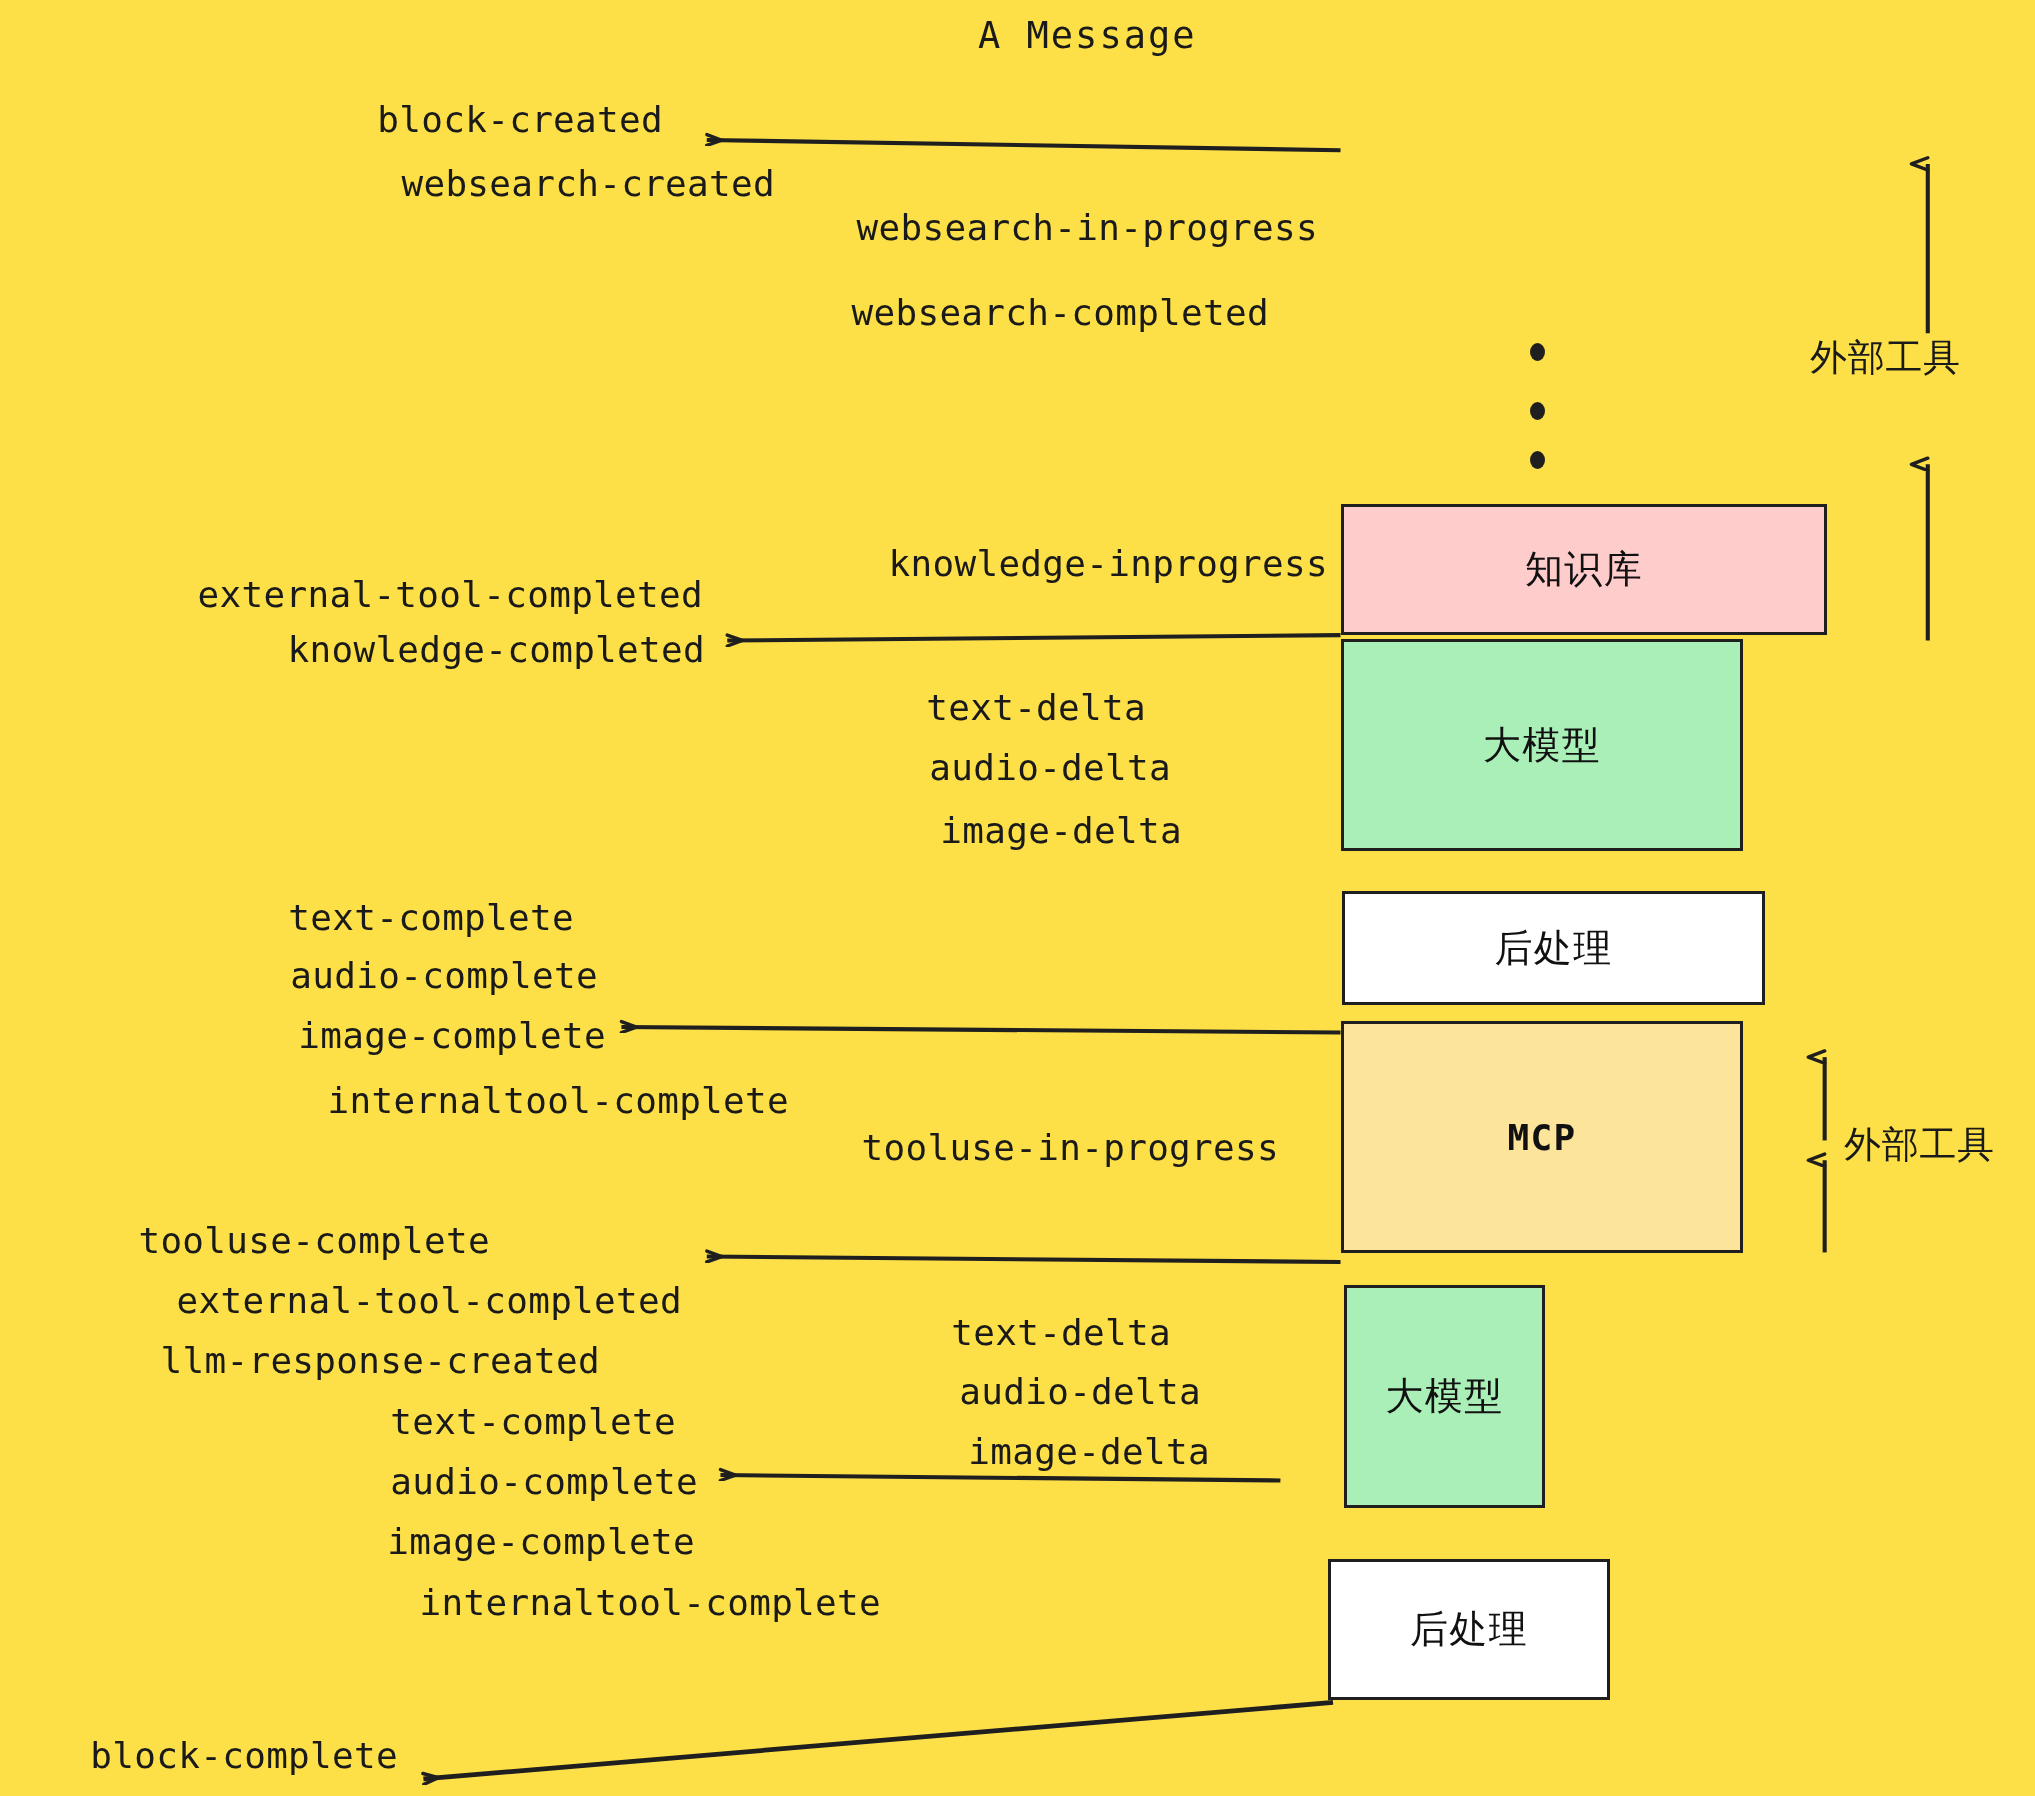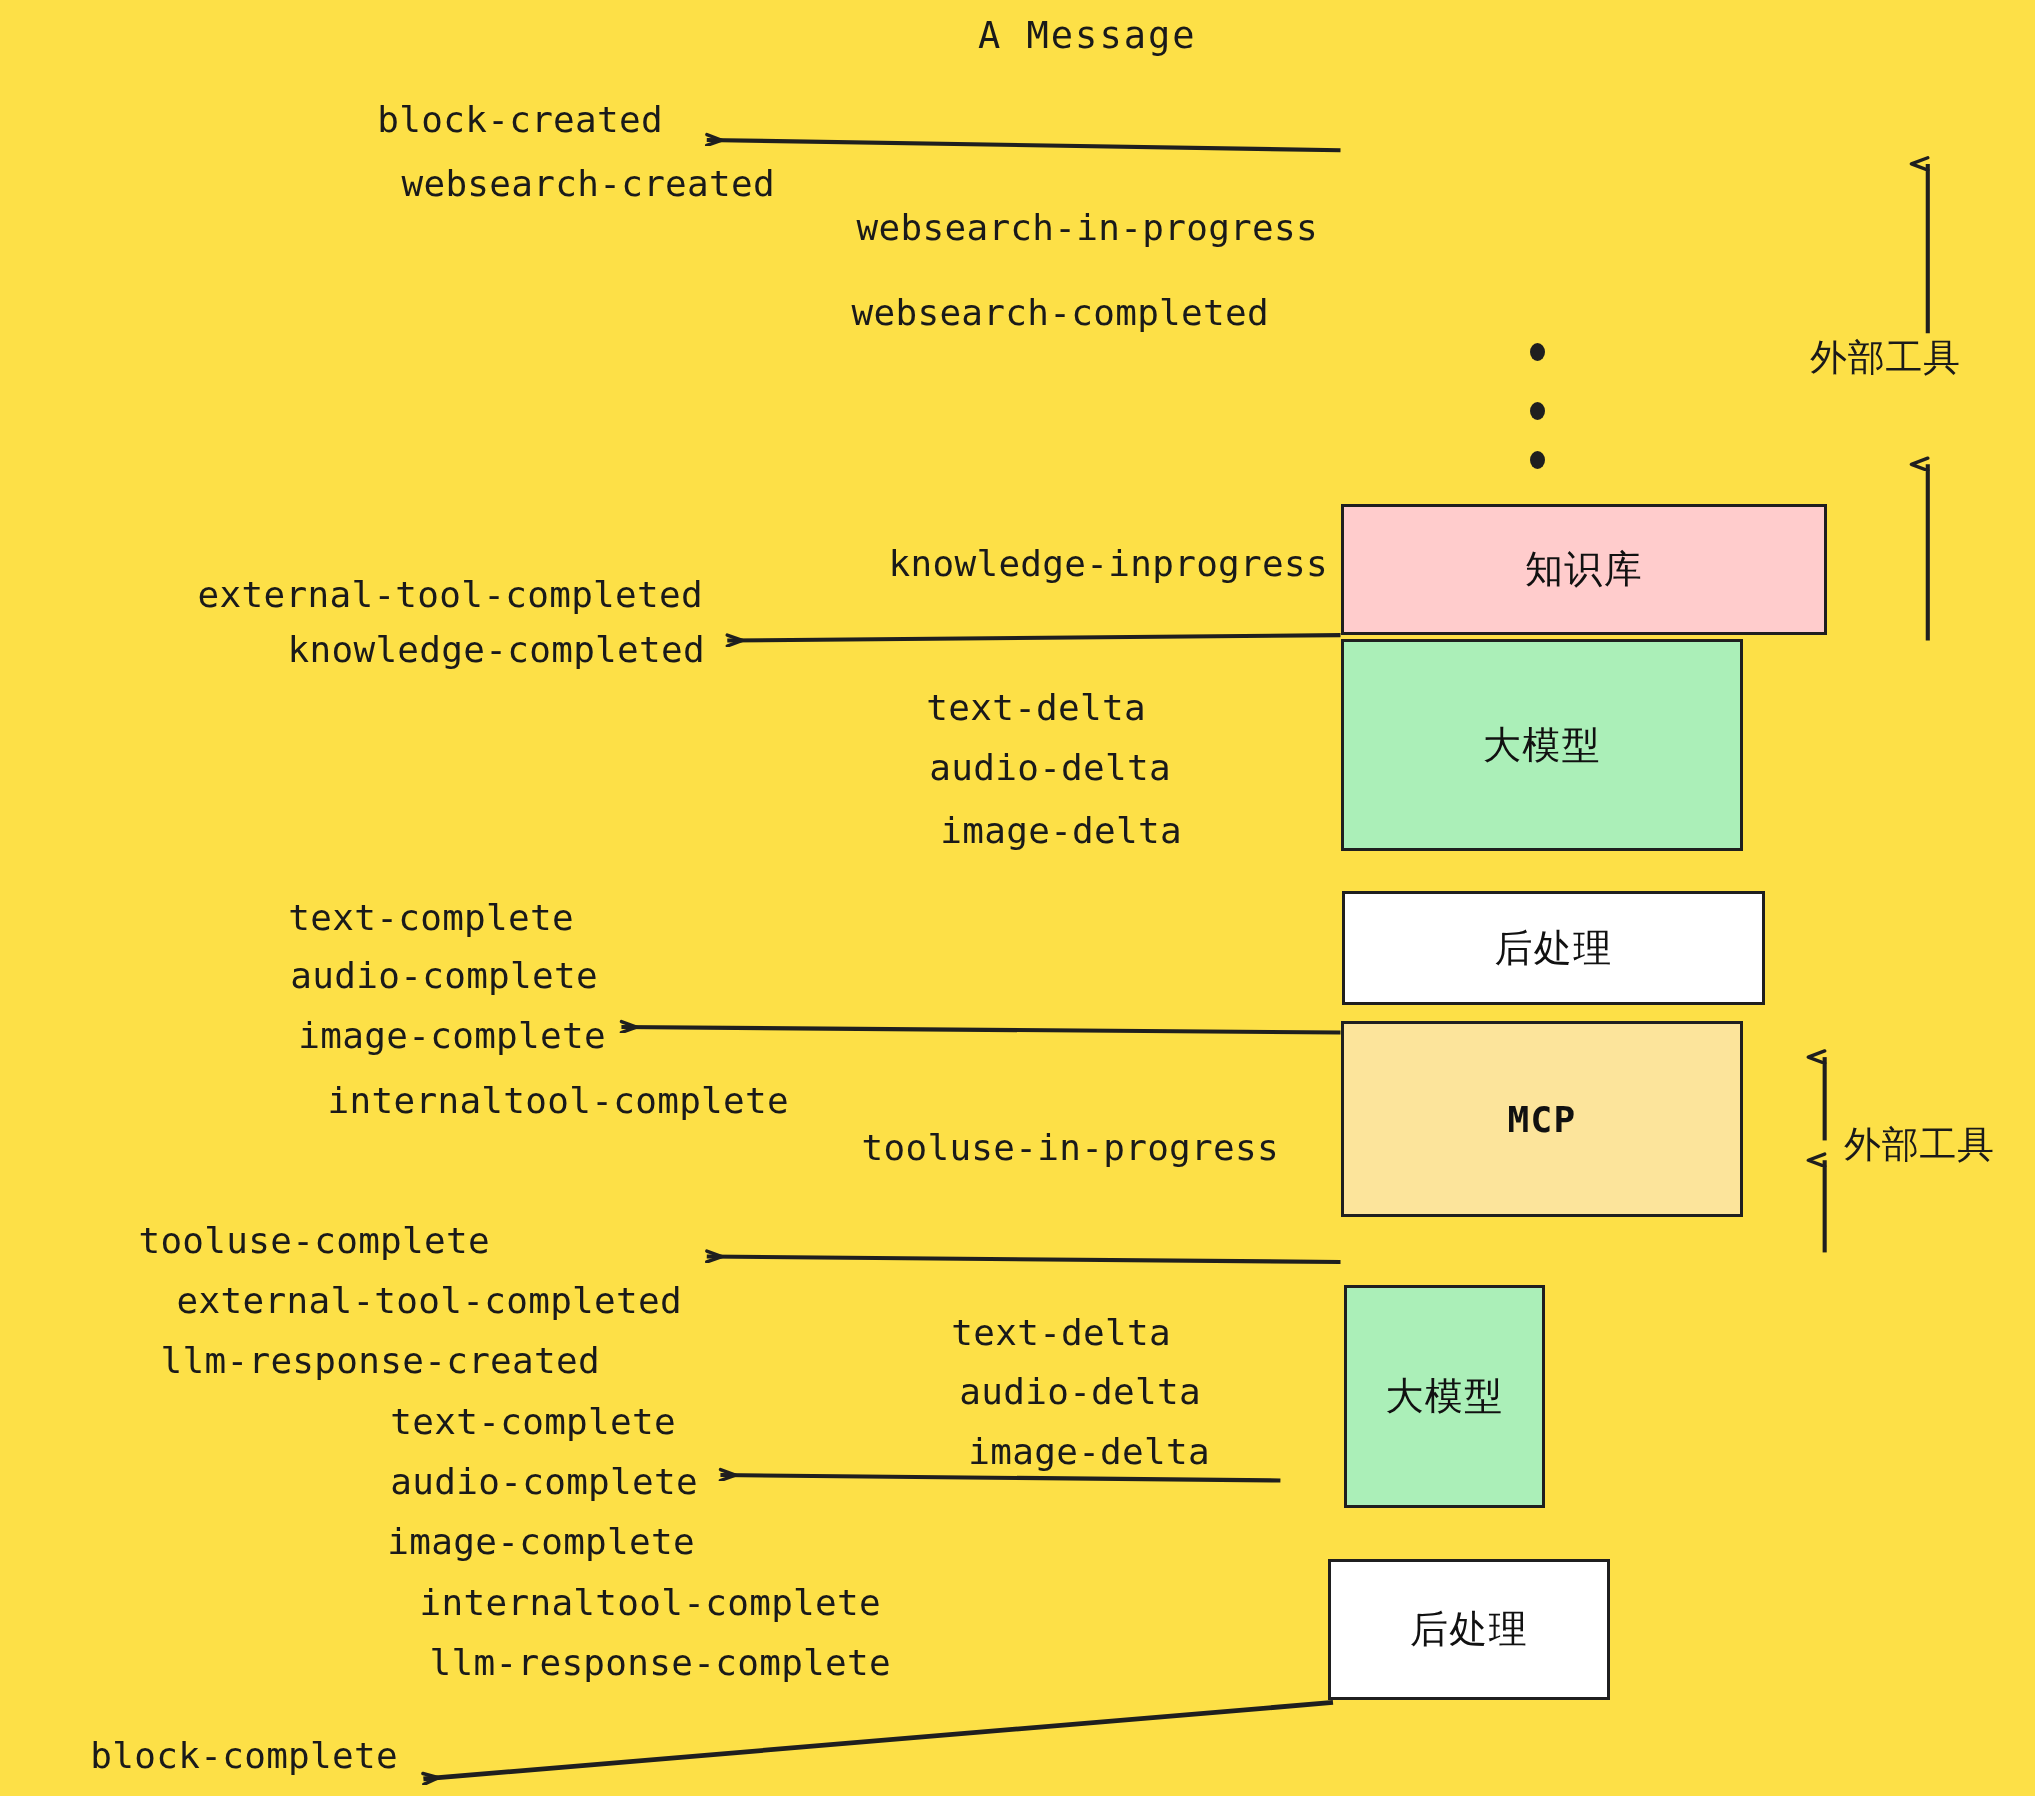--- a/index.html
+++ b/index.html
@@ -138,21 +138,21 @@
   </div>
 
   <div class="node" style="left:1341px; top:639px; width:402px; height:212px; background:#ABEFB8;">
     <span>大模型</span>
   </div>
 
   <div class="node" style="left:1342px; top:891px; width:423px; height:114px; background:#FFFFFF;">
     <span>后处理</span>
   </div>
 
-  <div class="node mono" style="left:1341px; top:1021px; width:402px; height:196px; background:#FCE49B;">
+  <div class="node mono" style="left:1341px; top:1021px; width:402px; height:232px; background:#FCE49B;">
     <span>MCP</span>
   </div>
 
   <div class="node" style="left:1344px; top:1285px; width:201px; height:223px; background:#ABEFB8;">
     <span>大模型</span>
   </div>
 
   <div class="node" style="left:1328px; top:1559px; width:282px; height:141px; background:#FFFFFF;">
     <span>后处理</span>
   </div>
@@ -184,18 +184,17 @@
   <div class="lbl r" style="left:600px; top:1343px;">llm-response-created</div>
 
   <div class="lbl r" style="left:1171px; top:1315px;">text-delta</div>
   <div class="lbl r" style="left:1201px; top:1374px;">audio-delta</div>
   <div class="lbl r" style="left:1210px; top:1434px;">image-delta</div>
 
   <div class="lbl r" style="left:676px; top:1404px;">text-complete</div>
   <div class="lbl r" style="left:698px; top:1464px;">audio-complete</div>
   <div class="lbl r" style="left:695px; top:1524px;">image-complete</div>
   <div class="lbl r" style="left:881px; top:1585px;">internaltool-complete</div>
-  <div class="lbl r" style="left:891px; top:1645px;">llm-response-complete</div>
 
   <div class="lbl r" style="left:398px; top:1738px;">block-complete</div>
 
 </div>
 
 
 </body></html>

